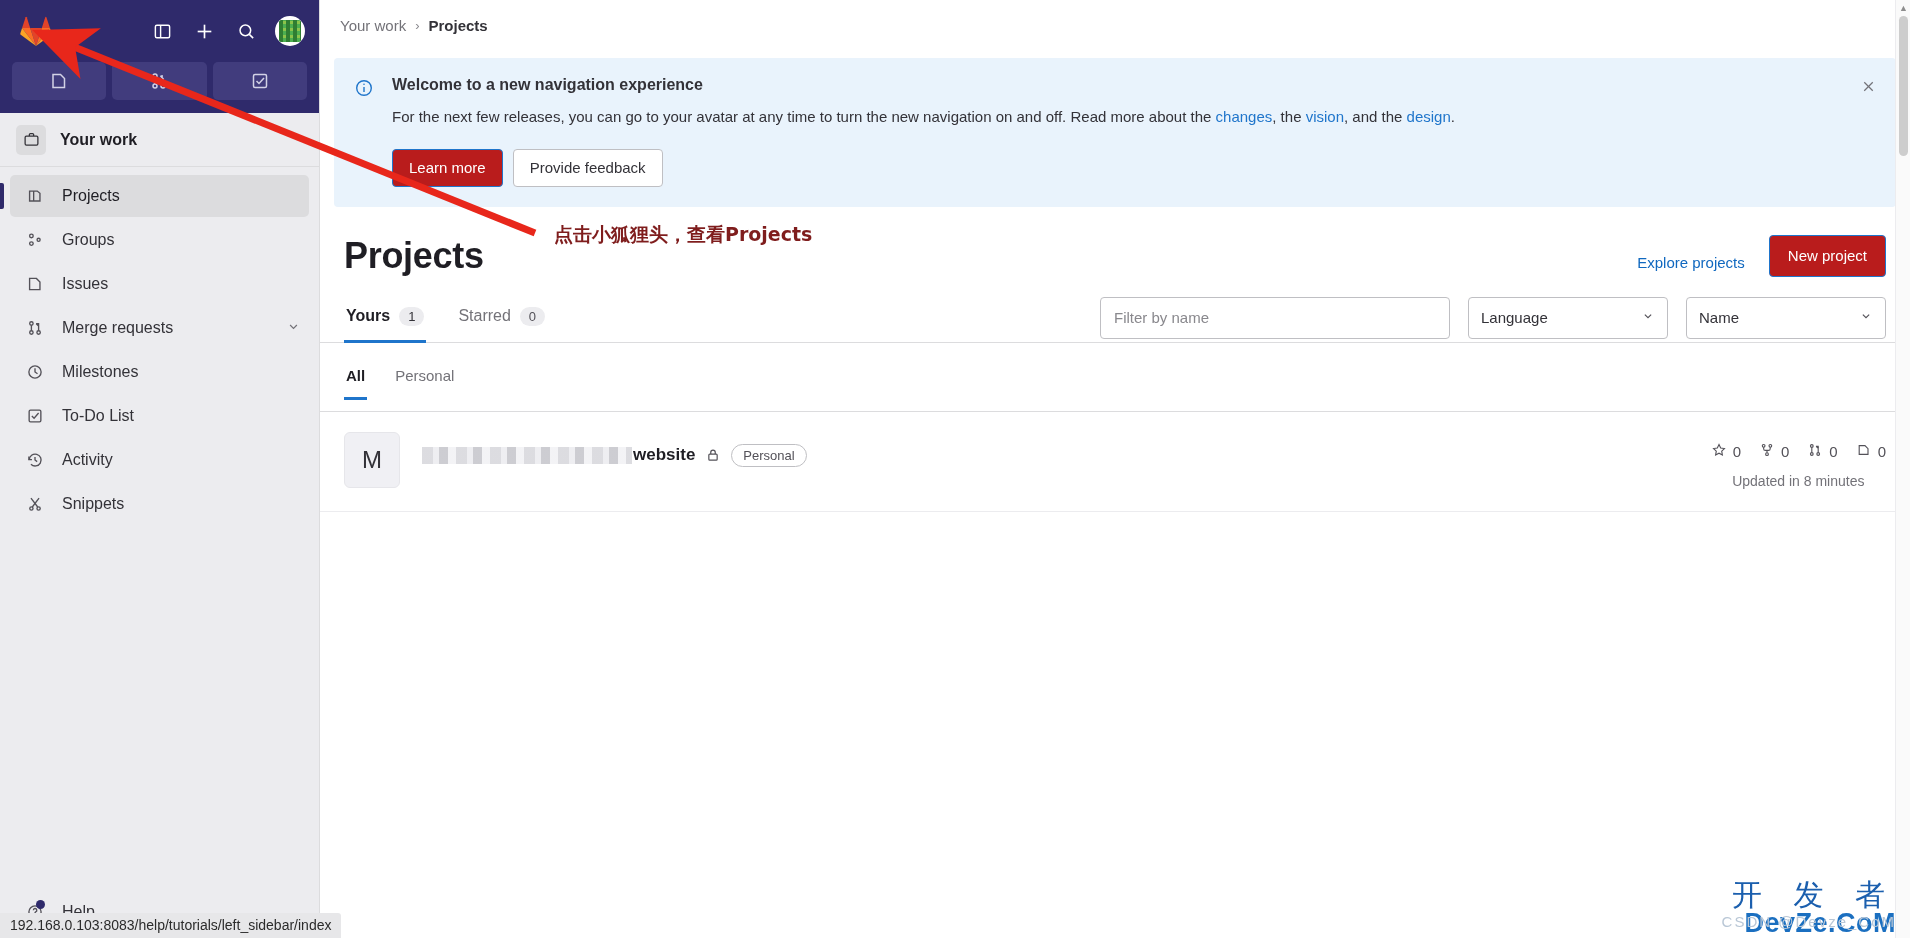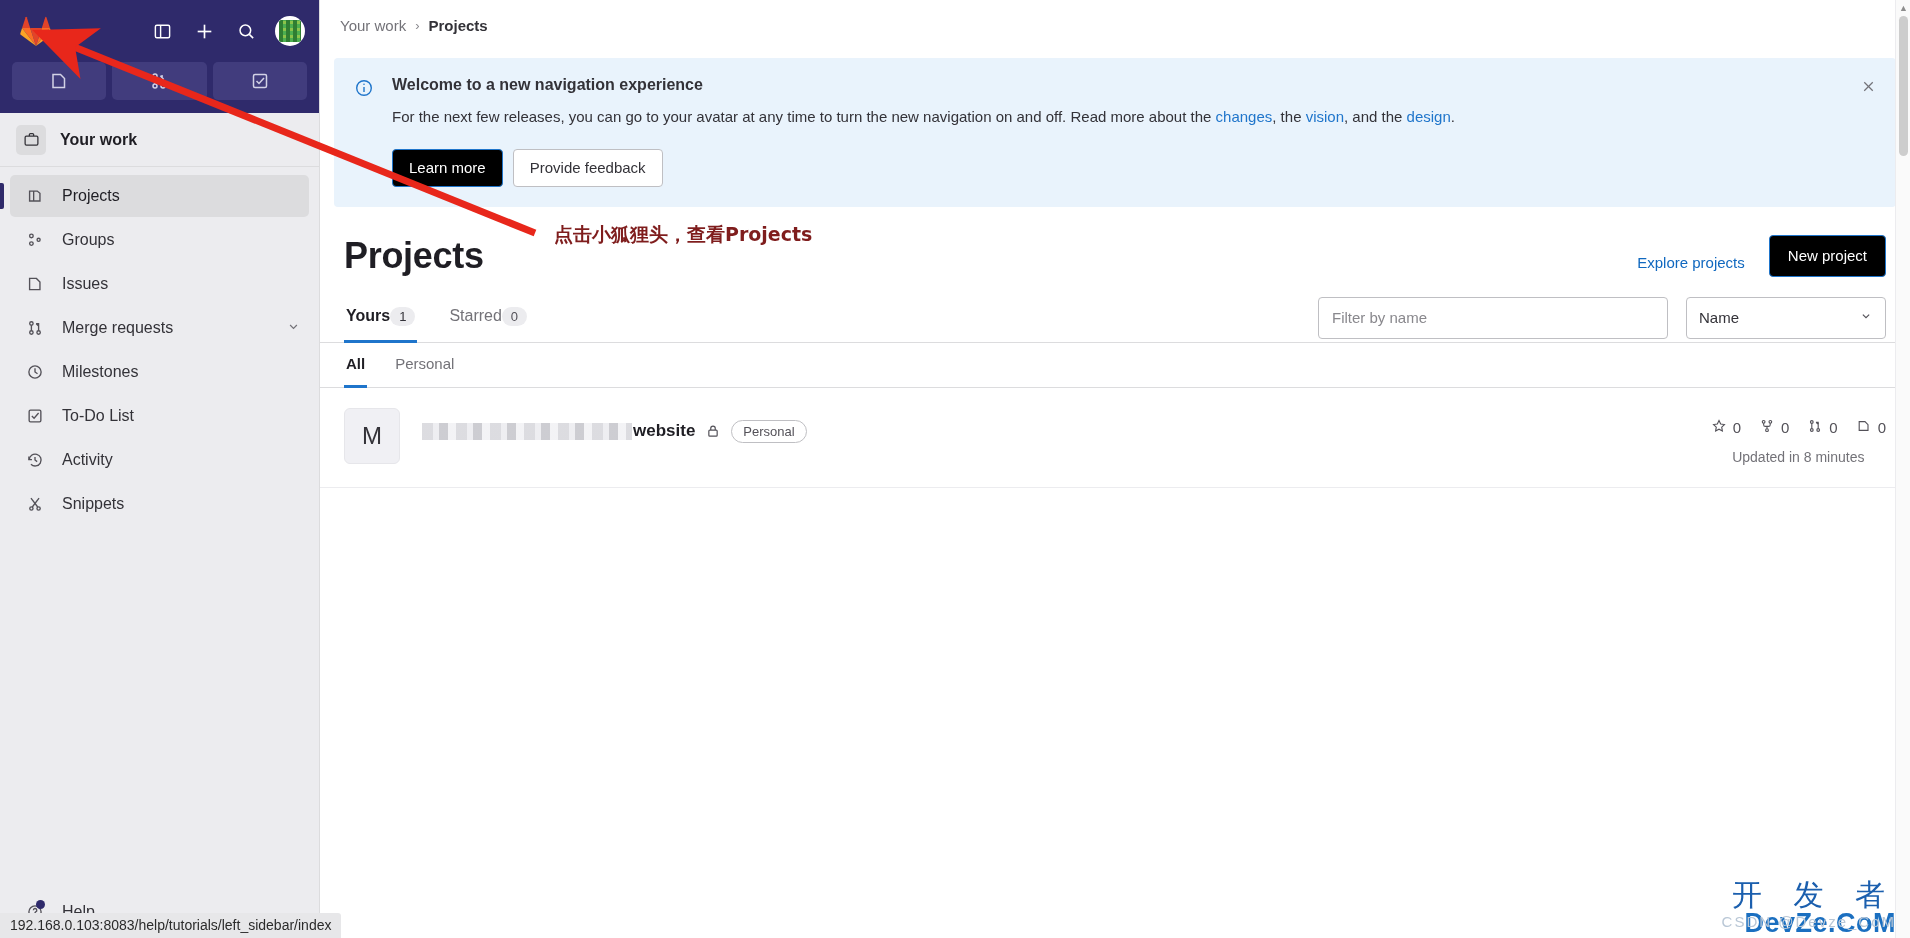--- a/index.html
+++ b/index.html
@@ -134,21 +134,21 @@
   .alert-body { flex: 1; padding-left: 16px; }
   .alert-title { font-size: 16px; font-weight: bold; color: #333238; margin-bottom: 12px;}
   .alert-text { font-size: 15px; color: #333238; line-height: 1.5; }
   .alert-text a { color: #1f75cb; text-decoration: none; cursor: pointer;}
   .alert-actions { margin-top: 20px; display: flex; gap: 10px; }
   .btn {
     font-family: "Liberation Sans", sans-serif;
     font-size: 15px; border-radius: 4px; padding: 9px 16px;
     cursor: pointer; border: 1px solid transparent; line-height: 1.2;
   }
-  .btn-primary { background: #000000; color: #fff; border-color: #1f75cb; font-weight: normal; text-align: right;}
+  .btn-primary { background: #b91c1c; color: #fff; border-color: #1f75cb; font-weight: normal; text-align: right;}
   .btn-default { background: #fff; color: #333238; border-color: #bfbfc3; }
   .alert-close {
     position: absolute; right: 16px; top: 16px;
     width: 24px; height: 24px; color: #737278; cursor: pointer;
     display:flex; align-items:center; justify-content:center;
   }
 
   .page-head {
     display: flex; align-items: flex-end;
     padding: 28px 24px 0 24px;
@@ -158,21 +158,21 @@
   .explore-link { font-size: 15px; color: #1068bf; margin-right: 24px; cursor: pointer; padding-bottom:6px;}
   .new-project-btn { padding: 11px 18px; font-size: 15px; }
 
   .tabs-row {
     display: flex; align-items: center;
     padding: 0 24px; margin-top: 18px;
     border-bottom: 1px solid #dcdcde;
     position: relative;
   }
   .tab {
-    display: flex; align-items: center; 
+    display: flex; align-items: center; gap: 9px;
     padding: 12px 2px 14px 2px; margin-right: 30px;
     font-size: 16px; color: #737278; cursor: pointer;
     border-bottom: 3px solid transparent; margin-bottom: -1px;
   }
   .tab.active { color: #1f1e24; font-weight: bold; border-bottom-color: #1f75cb; }
   .tab-badge {
     background: #ececef; color: #535158; font-size: 13px;
     border-radius: 10px; padding: 2px 9px; font-weight: normal;
   }
   .tab.active .tab-badge { color:#333238; }
@@ -185,21 +185,21 @@
   .filter-input::placeholder { color: #89888d; }
   .select-box {
     width: 200px; height: 42px; border: 1px solid #bfbfc3; border-radius: 4px;
     display: flex; align-items: center; padding: 0 12px; font-size: 15px;
     color: #333238; cursor: pointer; background: #fff;
   }
   .select-box .sv { flex: 1; }
   .select-box .chev { color: #535158; }
 
   .subtabs {
-    display: flex; padding: 0 24px;
+    display: flex; padding: 12px 24px;
     border-bottom: 1px solid #dcdcde;
   }
   .subtab {
     font-size: 15px; color: #737278; cursor: pointer;
     padding: 12px 2px 13px 2px; margin-right: 26px;
     border-bottom: 3px solid transparent; margin-bottom: -1px;
   }
   .subtab.active { color: #1f1e24; font-weight: bold; border-bottom-color: #1f75cb; }
 
   .project-row {
@@ -510,20 +510,28 @@
         <span class="tab-badge">1</span>
       </div>
       <div class="tab">
         <span>Starred</span>
         <span class="tab-badge">0</span>
       </div>
 
       <div class="filters">
         <input class="filter-input" placeholder="Filter by name" style="">
         <div class="select-box">
+          <span class="sv">Language</span>
+          <span class="chev">
+            <svg width="14" height="14" viewBox="0 0 20 20" fill="none" stroke="currentColor" stroke-width="1.6">
+                <path d="M5.5 8l4.5 4.5L14.5 8"></path>
+              </svg>
+          </span>
+        </div>
+        <div class="select-box">
           <span class="sv">Name</span>
           <span class="chev">
             <svg width="14" height="14" viewBox="0 0 20 20" fill="none" stroke="currentColor" stroke-width="1.6">
                 <path d="M5.5 8l4.5 4.5L14.5 8"></path>
               </svg>
           </span>
         </div>
       </div>
     </div>
 

